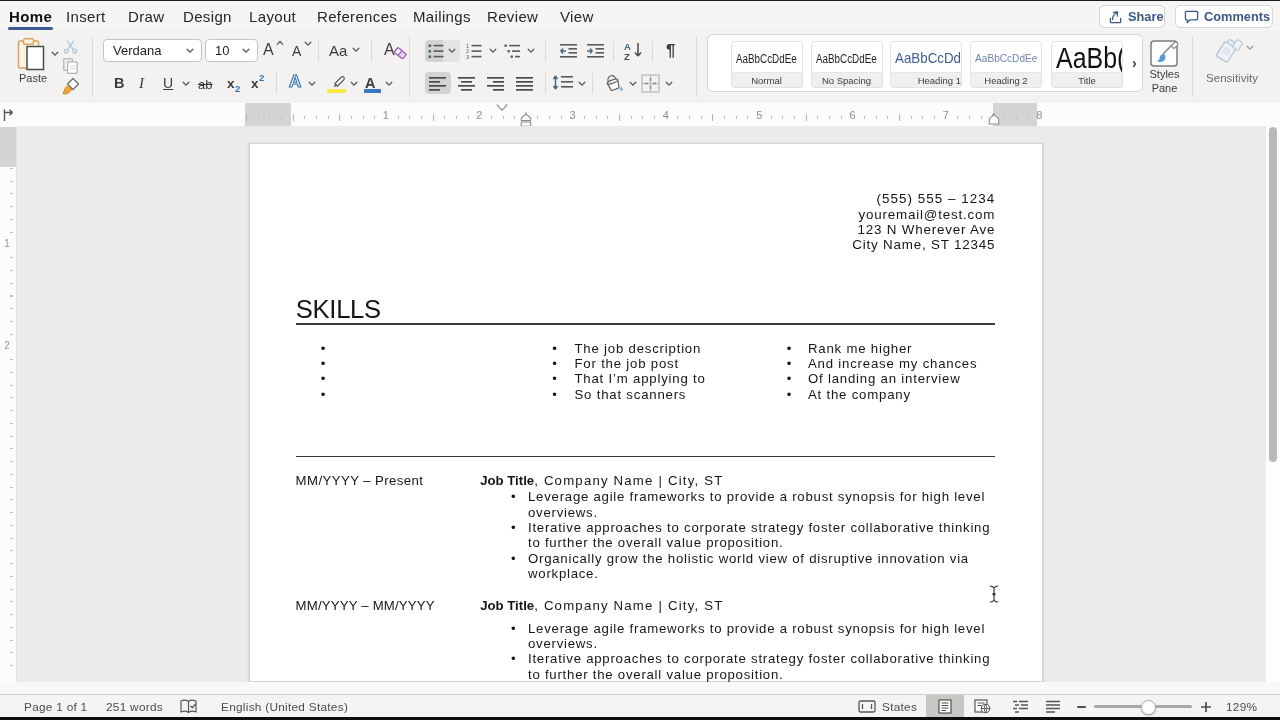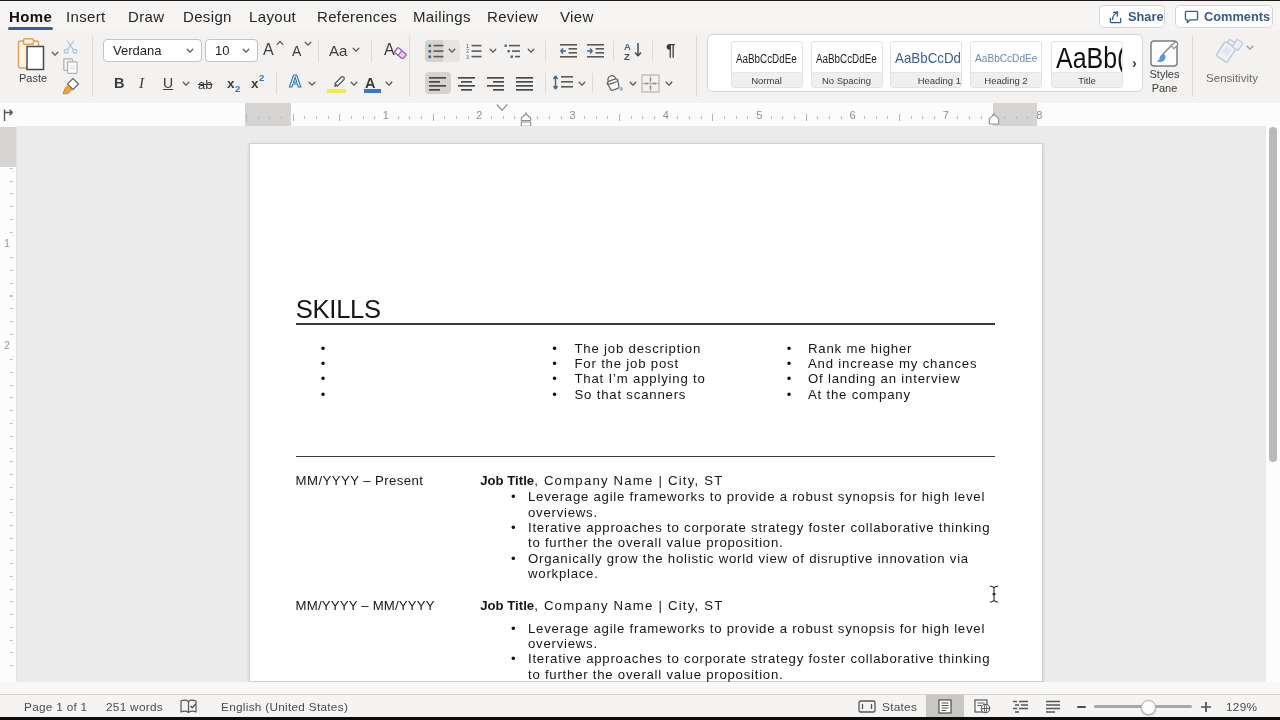--- a/index.html
+++ b/index.html
@@ -341,20 +341,24 @@
 <rect x="1.3" y="10" width="9.4" height="4.2" fill="#fdfdfd" stroke="#909090" stroke-width="1.1"></rect>
     </svg>
     <svg class="abs" style="left:987.5px;top:10px" width="12" height="12" viewBox="0 0 12 12">
 <path d="M6 0v2" stroke="#909090" stroke-width="1.1"></path>
 <path d="M6 1.7L10.7 5.7V11H1.3V5.7z" fill="#fdfdfd" stroke="#909090" stroke-width="1.1" stroke-linejoin="round"></path>
     </svg>
   </div>
 <div class="abs" id="rulshadow"></div>
 <div class="abs" id="docbg">
     <div id="page">
+      <div class="dt" style="right:46.8px;top:47.2px;text-align:right;font-size:13.4px;letter-spacing:.8px;"><span style="letter-spacing:1.05px">(555) 555 – 1234</span>
+youremail@test.com
+123 N Wherever Ave
+City Name, ST 12345</div>
       <div class="dt" style="left:45.8px;top:151.7px;font-size:25.6px;letter-spacing:-.3px;line-height:26px;">SKILLS</div>
       <div class="abs" style="left:46.0px;top:179.1px;width:699px;height:1.5px;background:#3a3a3a;"></div>
       <div class="dt" style="left:70.7px;top:196.5px;line-height:15.35px;">•
 •
 •
 •</div>
       <div class="dt" style="left:302.2px;top:196.5px;line-height:15.35px;">•
 •
 •
 •</div>

